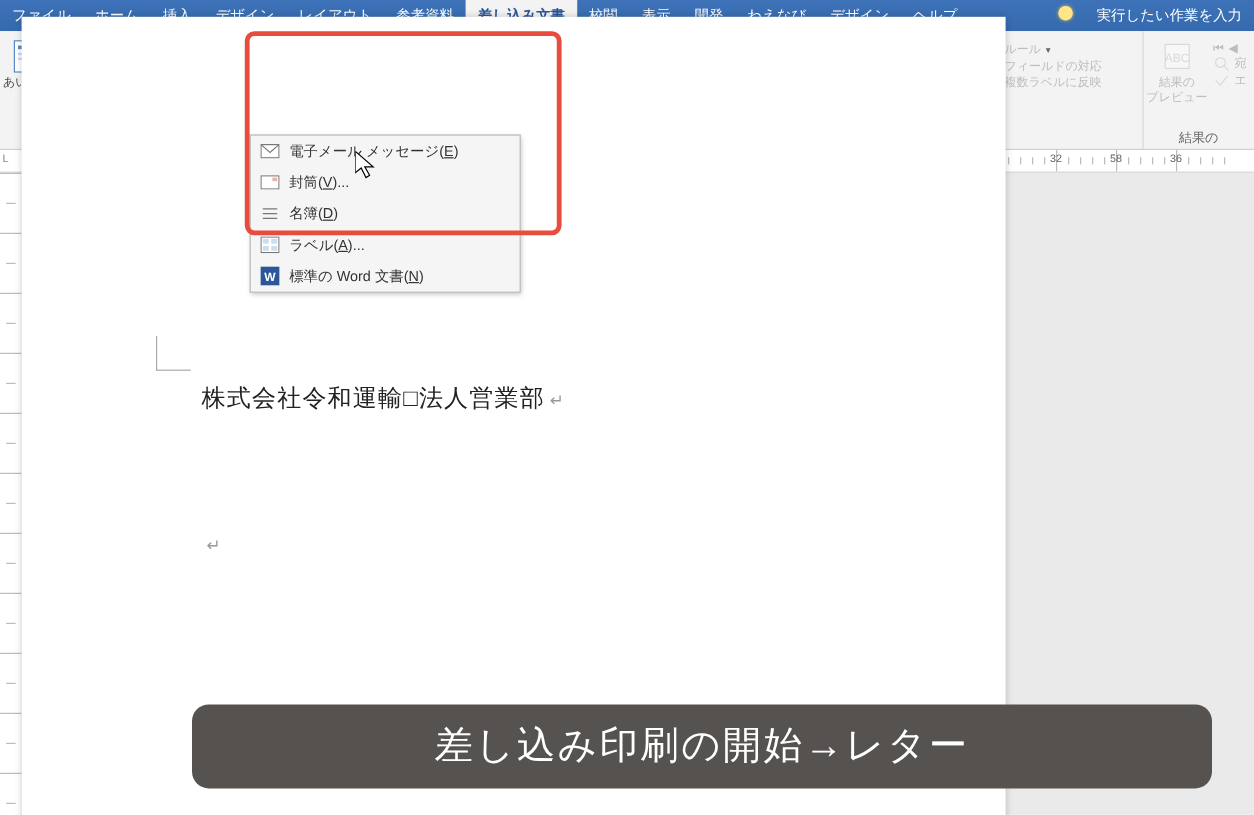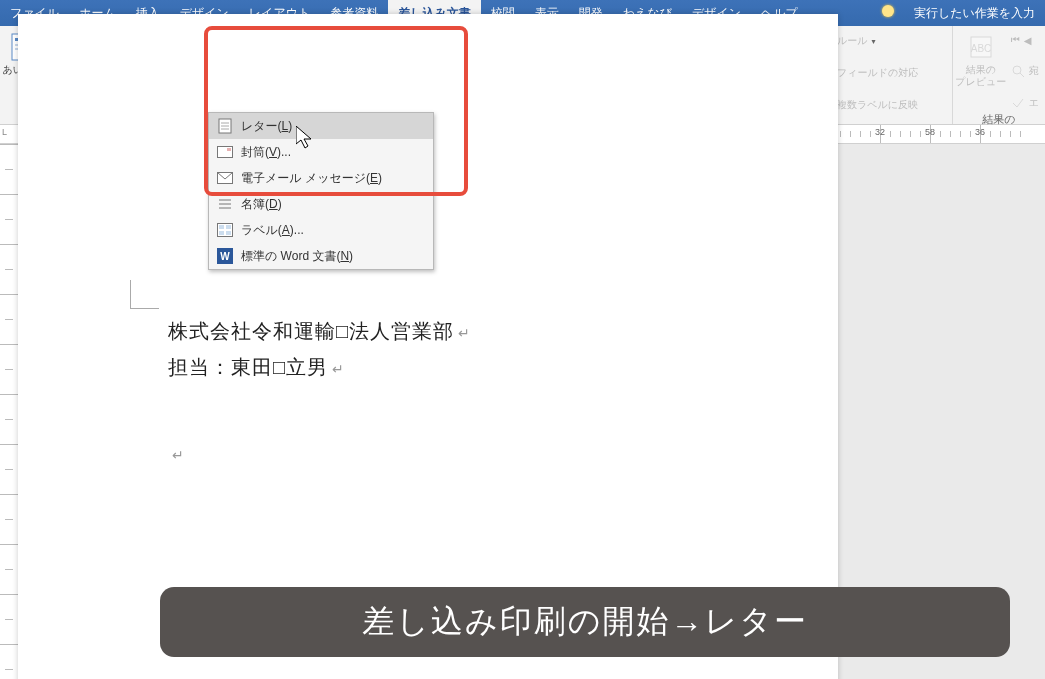--- a/index.html
+++ b/index.html
@@ -11,21 +11,21 @@
 .ribbon{display:flex;height:98px;background:#f3f3f3;border-bottom:1px solid #d0d0d0}
 .group{border-right:1px solid #d8d8d8;display:flex;flex-direction:column;padding:2px 6px 0;align-items:center;justify-content:space-between}
 .group-label{font-size:11px;color:#666;margin:2px 0 2px;white-space:nowrap}
 .group-items{display:flex;gap:8px;flex:1;align-items:flex-start;padding-top:4px}
 .big-btn{display:flex;flex-direction:column;align-items:center;width:44px;gap:2px;cursor:pointer}
 .big-btn .lbl{font-size:10px;line-height:12px;text-align:center;color:#444;white-space:pre}
 .big-btn.disabled .lbl{color:#bdbdbd}
 .big-btn.disabled svg{opacity:.35}
 .drop-caret{font-size:8px;color:#666}
 .big-btn.disabled .drop-caret{color:#c4c4c4}
-.small-stack{display:flex;flex-direction:column;gap:18px;font-size:10px;color:#bdbdbd;white-space:nowrap;padding-top:2px}
+.small-stack{display:flex;flex-direction:column;gap:0;font-size:10px;color:#bdbdbd;white-space:nowrap;padding-top:2px}
 .small-stack .row{display:flex;align-items:center;gap:4px;cursor:pointer}
 .small-stack .row svg{opacity:.35}
 .highlight-box{position:absolute;left:204px;top:26px;width:256px;height:162px;border:4px solid #e74c3c;border-radius:8px;pointer-events:none;z-index:50}
 .ruler{height:18px;background:#fff;border-bottom:1px solid #d0d0d0;position:relative;font-size:9px;color:#666;overflow:hidden}
 .ruler .tick{position:absolute;top:0;height:18px;border-left:1px solid #bbb}
 .ruler .num{position:absolute;top:2px;transform:translateX(-50%)}
 .vruler{position:absolute;left:0;top:144px;width:18px;bottom:0;background:#fff;border-right:1px solid #d0d0d0}
 .vruler .vtick{position:absolute;left:0;width:18px;border-top:1px solid #bbb}
 .doc-area{position:absolute;left:18px;top:144px;right:0;bottom:0;background:#eaeaea}
 .page{position:absolute;left:0;top:-130px;width:820px;height:1100px;background:#fff;box-shadow:0 0 6px rgba(0,0,0,.2)}
@@ -406,54 +406,42 @@
     <div class="vtick" style="top: 450px;"></div>
     <div class="vtick" style="top: 475px; width: 8px; left: 5px;"></div>
     <div class="vtick" style="top: 500px;"></div>
     <div class="vtick" style="top: 525px; width: 8px; left: 5px;"></div>
   </div>
 
 <div class="doc-area">
   <div class="page">
     <div class="corner"></div>
     <div class="doc-text" style="top:304px"><span>株式会社令和運輸□法人営業部</span><span class="pmark">↵</span></div>
-    <div class="doc-text" style="top:340px"><span>担当：東田□立男</span><span class="pmark">↵</span></div>
     <div class="doc-text" style="top:428px"><span class="pmark">↵</span></div>
   </div>
 </div>
 
 <div class="dropdown">
-  <div class="dd-item hover">
+  <div class="dd-item">
     <span class="dd-ico">
-        <svg width="14" height="16">
-          <rect x="1" y="1" width="12" height="14" fill="#fff" stroke="#777"></rect>
-          <line x1="3" y1="5" x2="11" y2="5" stroke="#aaa"></line>
-          <line x1="3" y1="8" x2="11" y2="8" stroke="#aaa"></line>
-          <line x1="3" y1="11" x2="11" y2="11" stroke="#aaa"></line>
+        <svg width="16" height="12">
+          <rect x="0.5" y="0.5" width="15" height="11" fill="#fff" stroke="#777"></rect>
+          <polyline points="0.5,0.5 8,7 15.5,0.5" fill="none" stroke="#777"></polyline>
         </svg>
       </span>
-    <span><span>レター(</span><span class="u">L</span><span>)</span></span>
+    <span><span>電子メール メッセージ(</span><span class="u">E</span><span>)</span></span>
   </div>
   <div class="dd-item">
     <span class="dd-ico">
         <svg width="16" height="12">
           <rect x="0.5" y="0.5" width="15" height="11" fill="#fff" stroke="#777"></rect>
           <rect x="10" y="2" width="4" height="3" fill="#e7b1b1"></rect>
         </svg>
       </span>
     <span><span>封筒(</span><span class="u">V</span><span>)...</span></span>
-  </div>
-  <div class="dd-item">
-    <span class="dd-ico">
-        <svg width="16" height="12">
-          <rect x="0.5" y="0.5" width="15" height="11" fill="#fff" stroke="#777"></rect>
-          <polyline points="0.5,0.5 8,7 15.5,0.5" fill="none" stroke="#777"></polyline>
-        </svg>
-      </span>
-    <span><span>電子メール メッセージ(</span><span class="u">E</span><span>)</span></span>
   </div>
   <div class="dd-item">
     <span class="dd-ico">
         <svg width="14" height="14">
           <line x1="1" y1="3" x2="13" y2="3" stroke="#777"></line>
           <line x1="1" y1="7" x2="13" y2="7" stroke="#777"></line>
           <line x1="1" y1="11" x2="13" y2="11" stroke="#777"></line>
         </svg>
       </span>
     <span><span>名簿(</span><span class="u">D</span><span>)</span></span>

